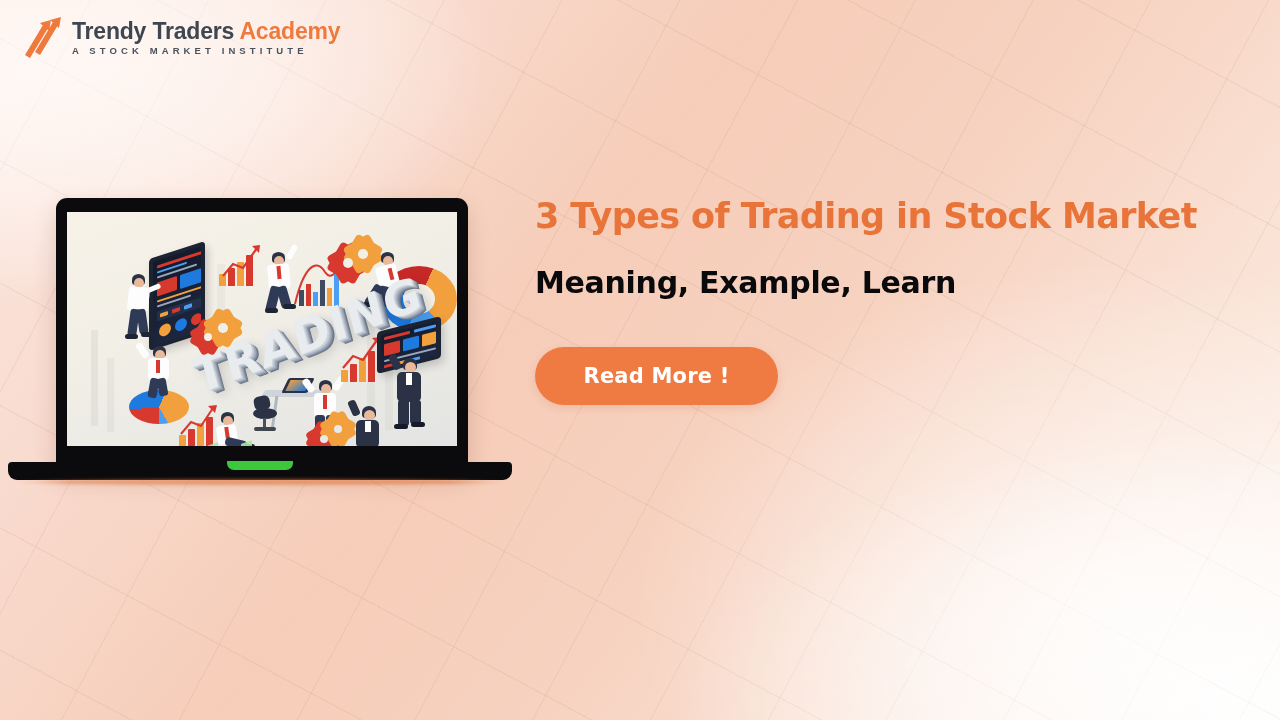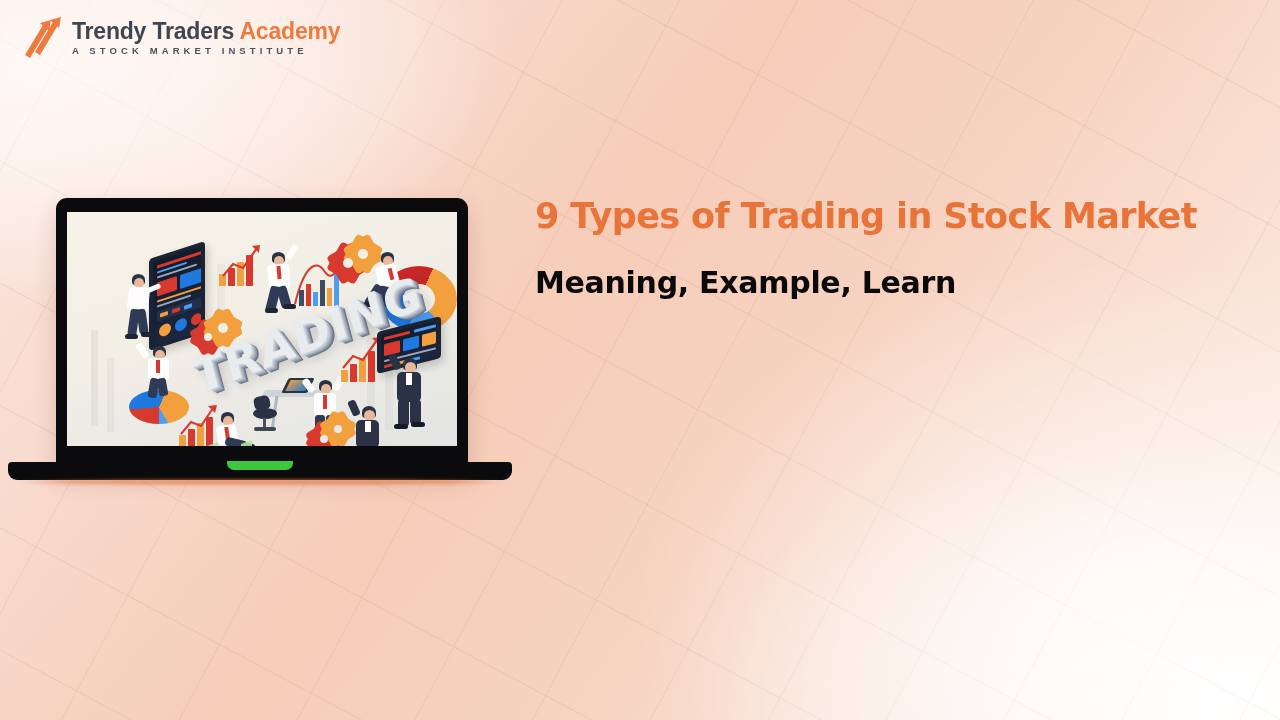--- a/index.html
+++ b/index.html
@@ -506,18 +506,19 @@
         </div>
 
       </div>
     </div>
     <div id="laptop-base"></div>
     <div id="laptop-notch"></div>
     <div id="laptop-shadow"></div>
   </div>
 
   <div id="content">
-    <h1 id="headline">9 Types of Trading in Stock Market</h1>
+    <h1 id="headline">3 Types of Trading in Stock Market</h1>
     <h2 id="subhead">Meaning, Example, Learn</h2>
+    <button id="read-more">Read More !</button>
   </div>
 
 
 </div>
 
 </body></html>

